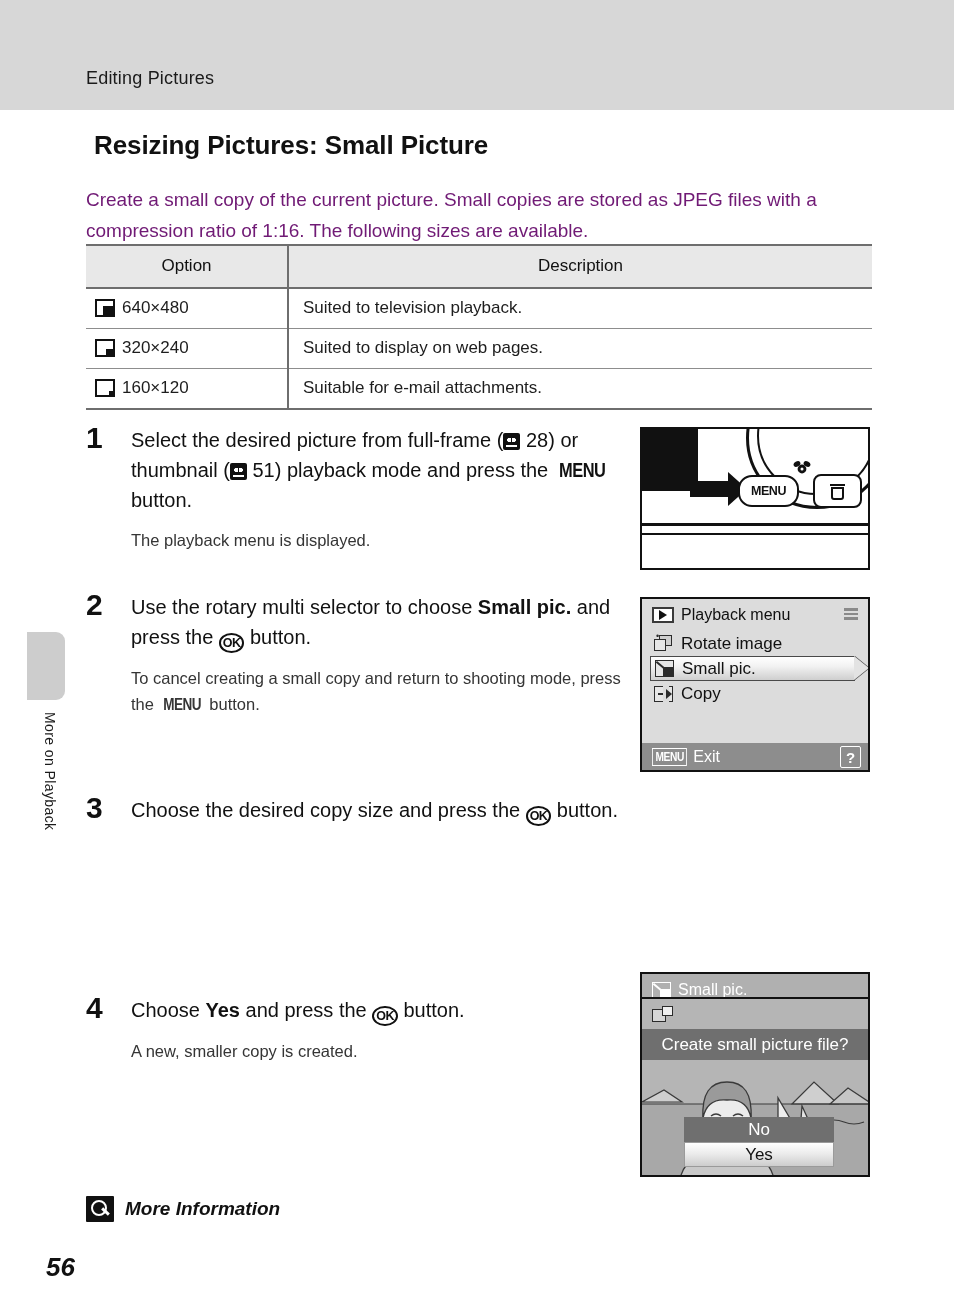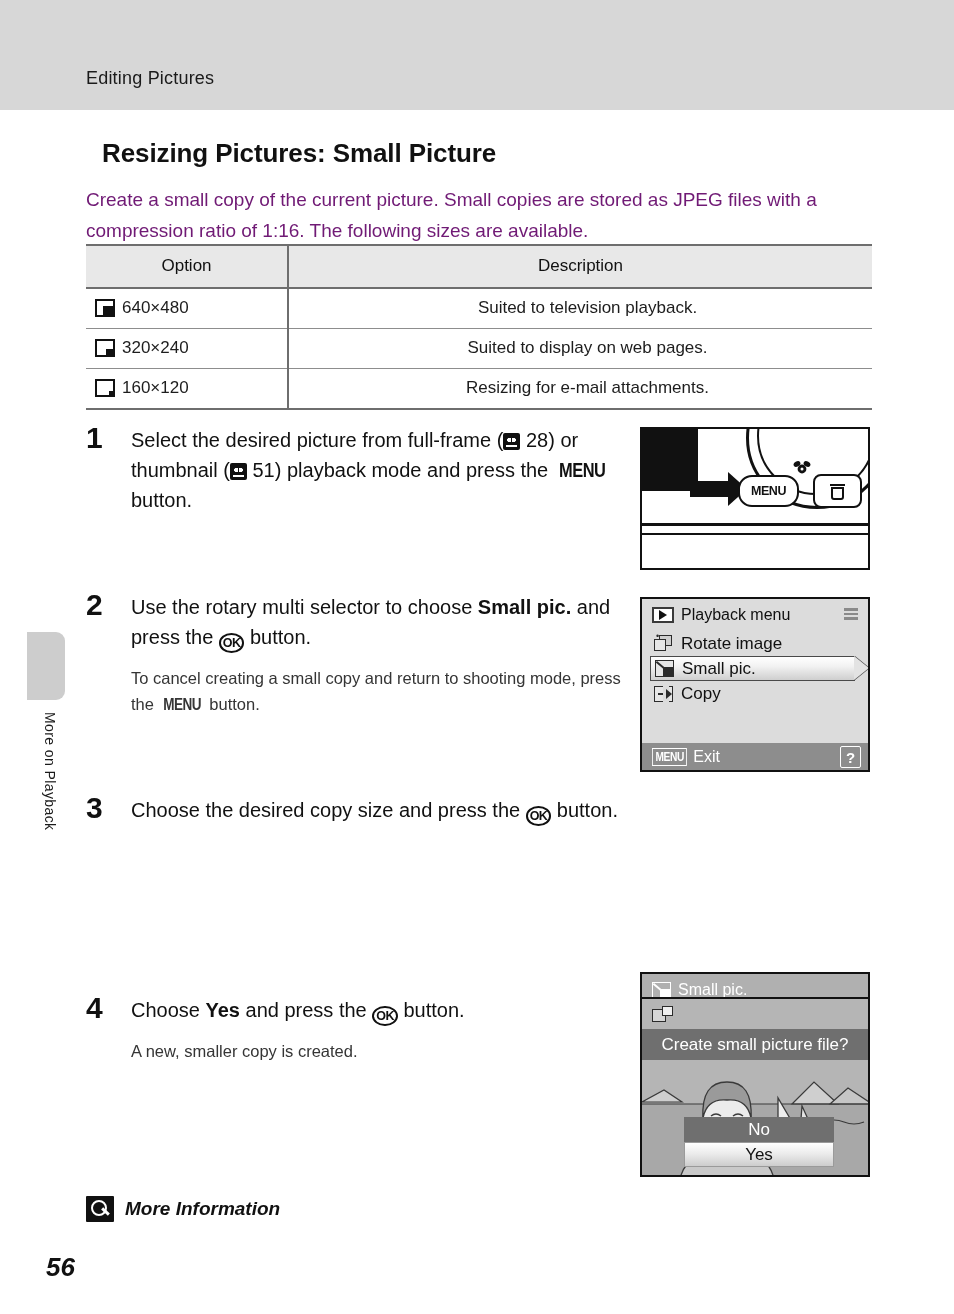--- a/index.html
+++ b/index.html
@@ -48,21 +48,21 @@
     position: absolute; left: 46px; top: 1252px;
     font-size: 26px; font-style: italic; font-weight: 700;
     color: #111;
   }
 
   
   .content { position: absolute; left: 86px; top: 0; width: 790px; }
 
   h1.section-title {
     position: absolute; left: 0; top: 122px;
-    margin: 16px; font-size: 26px; font-weight: 700;
+    margin: 8px; font-size: 26px; font-weight: 700;
     letter-spacing: -.1px;
   }
   .intro {
     position: absolute; left: 0; top: 165px; width: 788px;
     font-size: 19px; line-height: 31px; color: #701a75;
   }
 
   
   .tbl {
     position: absolute; left: 0; top: 244px;
@@ -82,21 +82,21 @@
   .tbl td {
     font-size: 17px; color: #1d1d1d;
     padding: 9px 0 10px;
     border-top: 1.6px solid #8d8d8d;
   }
   .tbl tr:first-child td { border-top: none; }
   .tbl td.c-option {
     width: 192px; padding-left: 9px;
     border-right: 2px solid #6e6e6e;
   }
-  .tbl td.c-desc { padding-left: 14px; text-align: center; }
+  .tbl td.c-desc { padding-left: 14px; }
   .opt-cell { display: flex; align-items: center; gap: 7px; }
 
   
   .sizeicon { position: relative; display: inline-block; }
   .sizeicon .box {
     position: absolute; left: 0; top: 0;
     border: 2px solid #111;
     box-sizing: border-box;
   }
   .sizeicon .blk {
@@ -492,29 +492,30 @@
       <tr>
         <td class="c-option">
           <span class="opt-cell">
             <span class="sizeicon si-s si-d">
                 <span class="box"></span>
                 <span class="blk"></span>
               </span>
             <span>160×120</span>
           </span>
         </td>
-        <td class="c-desc">Resizing for e-mail attachments.</td>
+        <td class="c-desc">Suitable for e-mail attachments.</td>
       </tr>
     </tbody>
   </table>
 
   <div class="step" style="top:425px">
     <div class="step-num">1</div>
     <div class="step-body">
       <div class="step-lead"><span>Select the desired picture from full-frame (</span><span class="ref-icon"></span> <span>28</span><span>) or thumbnail (</span><span class="ref-icon"></span> <span>51</span><span>) playback mode and press the </span><span class="menu-word">MENU</span><span> button.</span></div>
+      <div class="step-sub">The playback menu is displayed.</div>
     </div>
   </div>
 
   <div class="step" style="top:592px">
     <div class="step-num">2</div>
     <div class="step-body">
       <div class="step-lead"><span>Use the rotary multi selector to choose </span><b>Small pic.</b><span> and press the </span><span class="ok-icon">OK</span><span> button.</span></div>
       <div class="step-sub"><span>To cancel creating a small copy and return to shooting mode, press the </span><span class="menu-word">MENU</span><span> button.</span></div>
     </div>
   </div>

